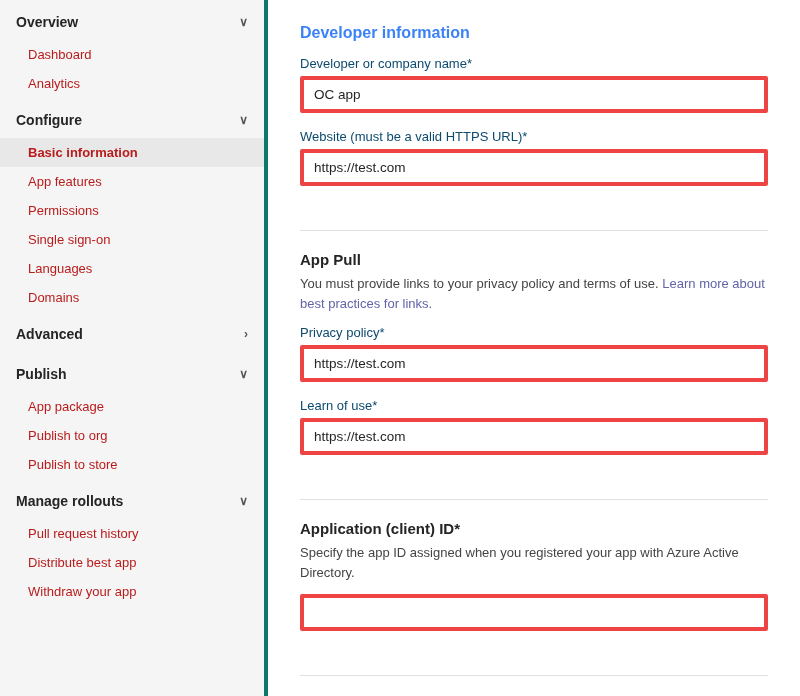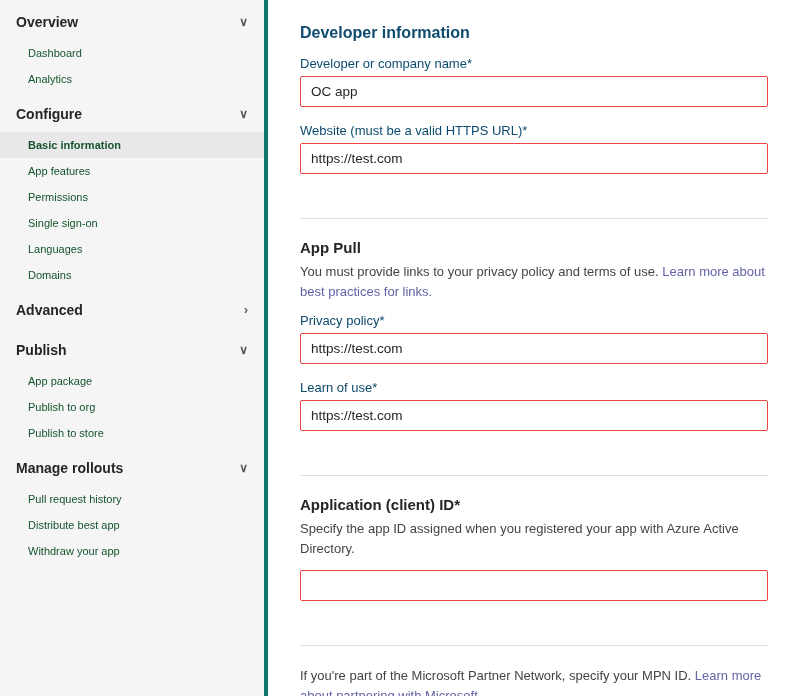--- a/index.html
+++ b/index.html
@@ -21,53 +21,53 @@
       font-size: 14px;
       cursor: pointer;
       color: #252525;
     }
     .sidebar-section-header .chevron {
       font-size: 12px;
       color: #555;
     }
     .sidebar-item {
       padding: 7px 16px 7px 28px;
-      font-size: 11px;
-      color: #14532d;
+      font-size: 13px;
+      color: #b91c1c;
       cursor: pointer;
     }
     .sidebar-item.active {
       background: #e8e8e8;
       font-weight: 600;
     }
 
     
     .main {
       flex: 1;
       overflow-y: auto;
       padding: 24px 32px;
       background: #fff;
     }
 
     .section-title {
       font-size: 16px;
       font-weight: 700;
       margin-bottom: 14px;
-      color: #0c4a6e;
+      color: #3b82f6;
     }
 
     .field-label {
       font-size: 13px;
       color: #0c4a6e;
       margin-bottom: 5px;
     }
 
     .field-input {
       width: 100%;
-      border: 1px solid #ef4444;
+      border: 4px solid #ef4444;
       border-radius: 2px;
       padding: 7px 10px;
       font-size: 13.5px;
       color: #252525;
       background: #fff;
       outline: none;
       margin-bottom: 16px;
     }
 
     .section-block {

